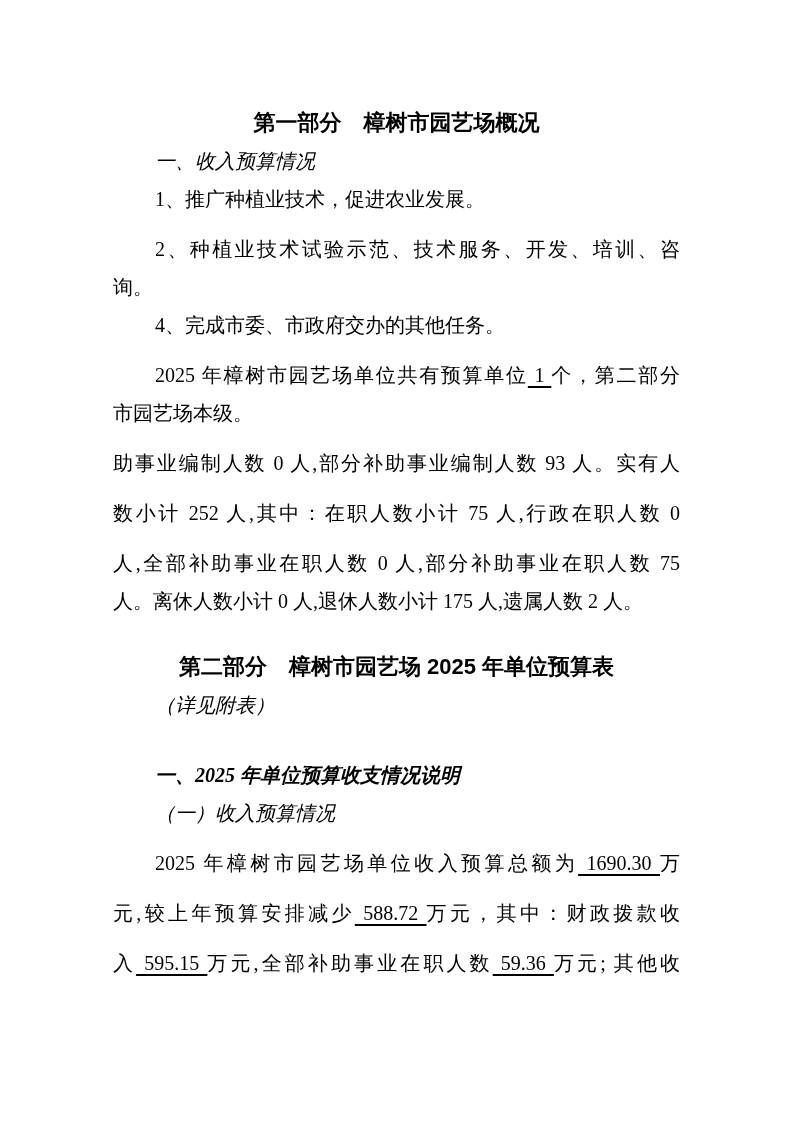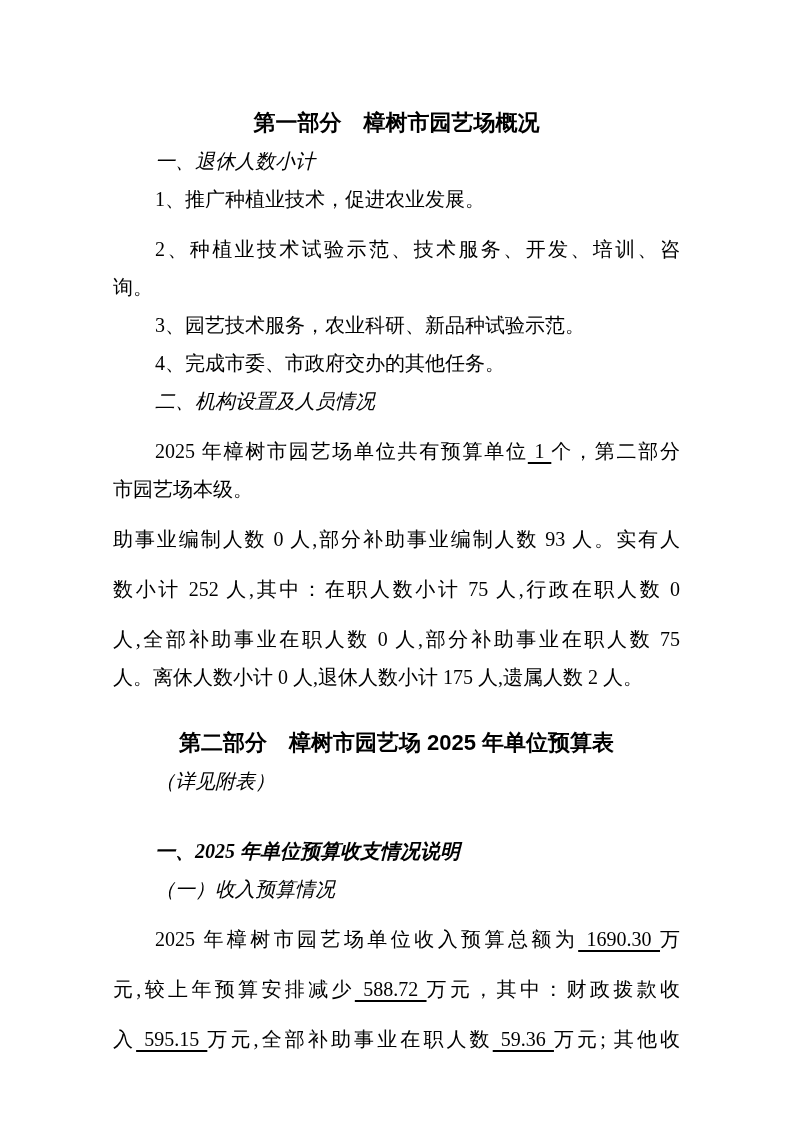--- a/index.html
+++ b/index.html
@@ -51,32 +51,30 @@
   .sp32 { height: 32px; }
 </style>
 </head>
 <body>
 
 <div class="page">
   <div class="content">
 
     <div class="line title center">第一部分　樟树市园艺场概况</div>
 
-    <div class="line kai ind">一、退休人数小计</div>
+    <div class="line kai ind">一、收入预算情况</div>
 
     <div class="line ind">1、推广种植业技术，促进农业发展。</div>
 
     <div class="line ind just">2、种植业技术试验示范、技术服务、开发、培训、咨</div>
     <div class="line">询。</div>
 
-    <div class="line ind">3、园艺技术服务，农业科研、新品种试验示范。</div>
 
     <div class="line ind">4、完成市委、市政府交办的其他任务。</div>
 
-    <div class="line kai ind">二、机构设置及人员情况</div>
 
     <div class="line ind just">
       <span>2025 年樟树市园艺场单位共有预算单位</span><span class="u"> 1 </span><span>个，第二部分</span>
     </div>
     <div class="line">市园艺场本级。</div>
 
     <div class="line just">助事业编制人数 0 人,部分补助事业编制人数 93 人。实有人</div>
     <div class="line just">数小计 252 人,其中：在职人数小计 75 人,行政在职人数 0</div>
     <div class="line just">人,全部补助事业在职人数 0 人,部分补助事业在职人数 75</div>
     <div class="line">人。离休人数小计 0 人,退休人数小计 175 人,遗属人数 2 人。</div>

